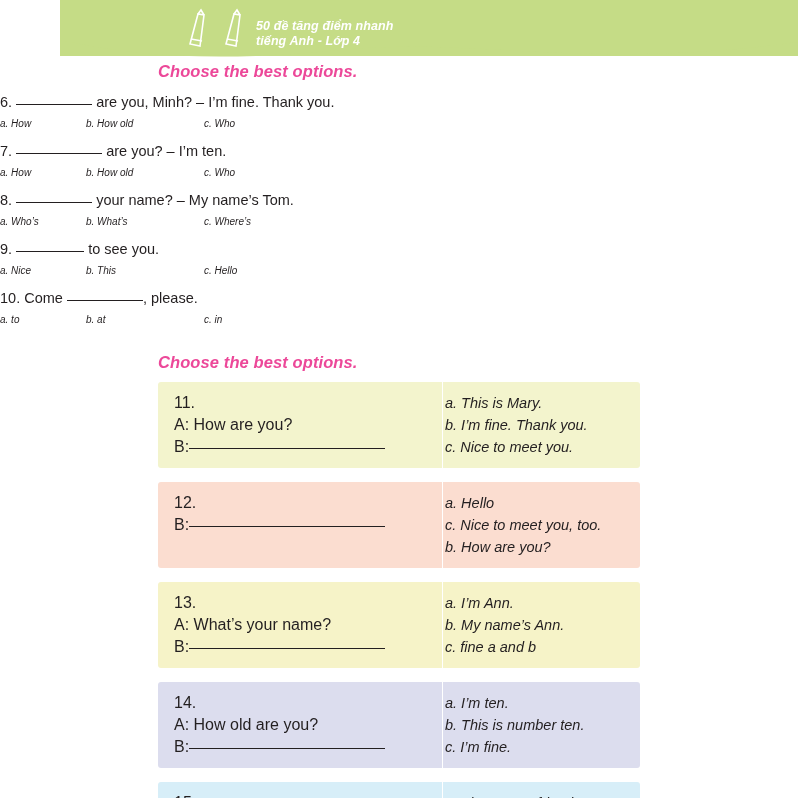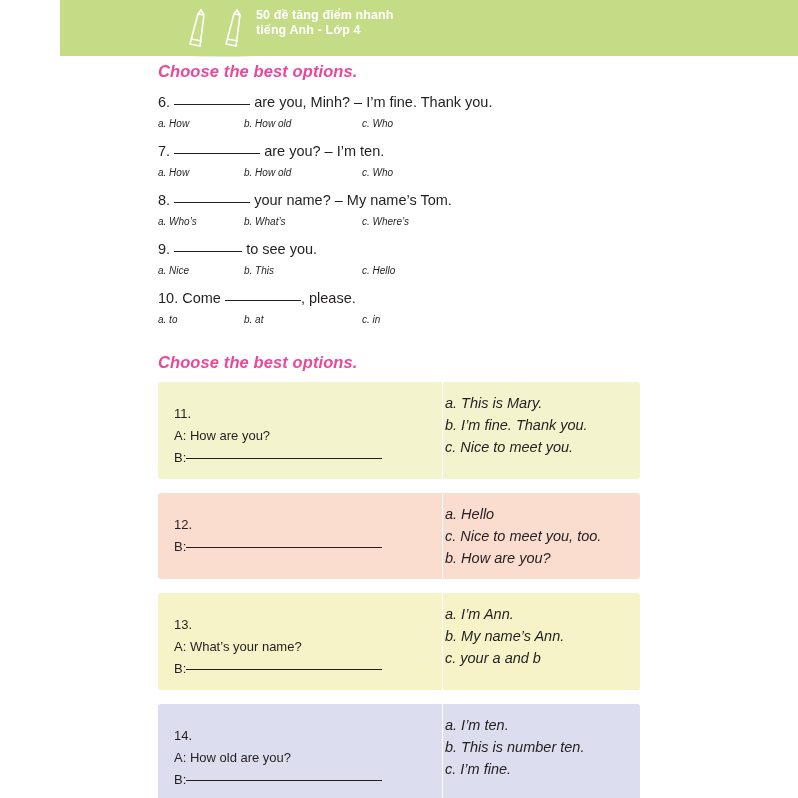--- a/index.html
+++ b/index.html
@@ -37,23 +37,24 @@
   .header-band .band-wave {
     position: absolute;
     left: 0;
     top: 40px;
     width: 100%;
     height: 22px;
   }
   .header-title {
     position: absolute;
     left: 196px;
-    top: 8px;
+    top: 19px;
     color: #ffffff;
     font-size: 12.5px;
+    font-style: italic;
     font-weight: bold;
     line-height: 15px;
     letter-spacing: .1px;
   }
   .header-icons {
     position: absolute;
     left: 122px;
     top: 8px;
     width: 70px;
     height: 42px;
@@ -73,21 +74,20 @@
     font-size: 16.5px;
     font-style: italic;
     margin: 0 0 10px 158px;
     letter-spacing: .1px;
   }
   .section-title.second {
     margin-top: 22px;
   }
 
   .q-block {
-    margin-left: 158px;
     margin-bottom: 2px;
   }
   .q-line {
     font-size: 14.5px;
     line-height: 22px;
     white-space: pre;
   }
   .q-line .blank {
     display: inline-block;
     border-bottom: 1.3px solid #231f20;
@@ -114,23 +114,22 @@
     width: 482px;
     display: flex;
     border-radius: 3px;
     overflow: hidden;
     min-height: 72px;
   }
   .card .left {
     width: 284px;
     box-sizing: border-box;
     padding: 10px 10px 10px 16px;
-    font-size: 13px;
-    line-height: 22px;
-    margin-top: 11px;
+    font-size: 16px;
+    line-height: 22px;
   }
   .card .right {
     flex: 1;
     box-sizing: border-box;
     padding: 10px 8px 10px 2px;
     font-size: 14.5px;
     font-style: italic;
     line-height: 22px;
     border-left: 1.5px solid #ffffff;
   }
@@ -254,21 +253,21 @@
 
   <div class="card c-yellow2">
     <div class="left">
       <span class="num">13.</span>
       <span class="qa">A: What’s your name?</span>
       <span class="qa"><span>B:</span><span class="answer-line"></span></span>
     </div>
     <div class="right">
       <span class="opt-line">a. I’m Ann.</span>
       <span class="opt-line">b. My name’s Ann.</span>
-      <span class="opt-line">c. your a and b</span>
+      <span class="opt-line">c. fine a and b</span>
     </div>
   </div>
 
   <div class="card c-lilac">
     <div class="left">
       <span class="num">14.</span>
       <span class="qa">A: How old are you?</span>
       <span class="qa"><span>B:</span><span class="answer-line"></span></span>
     </div>
     <div class="right">

